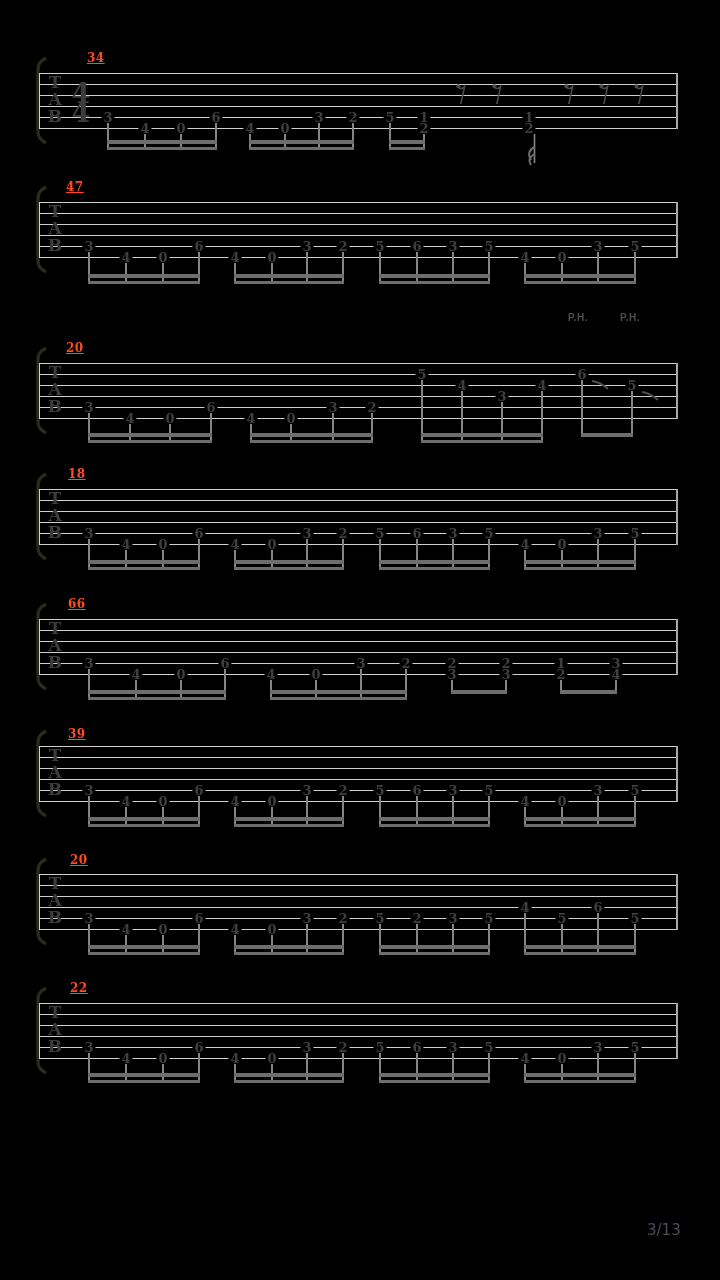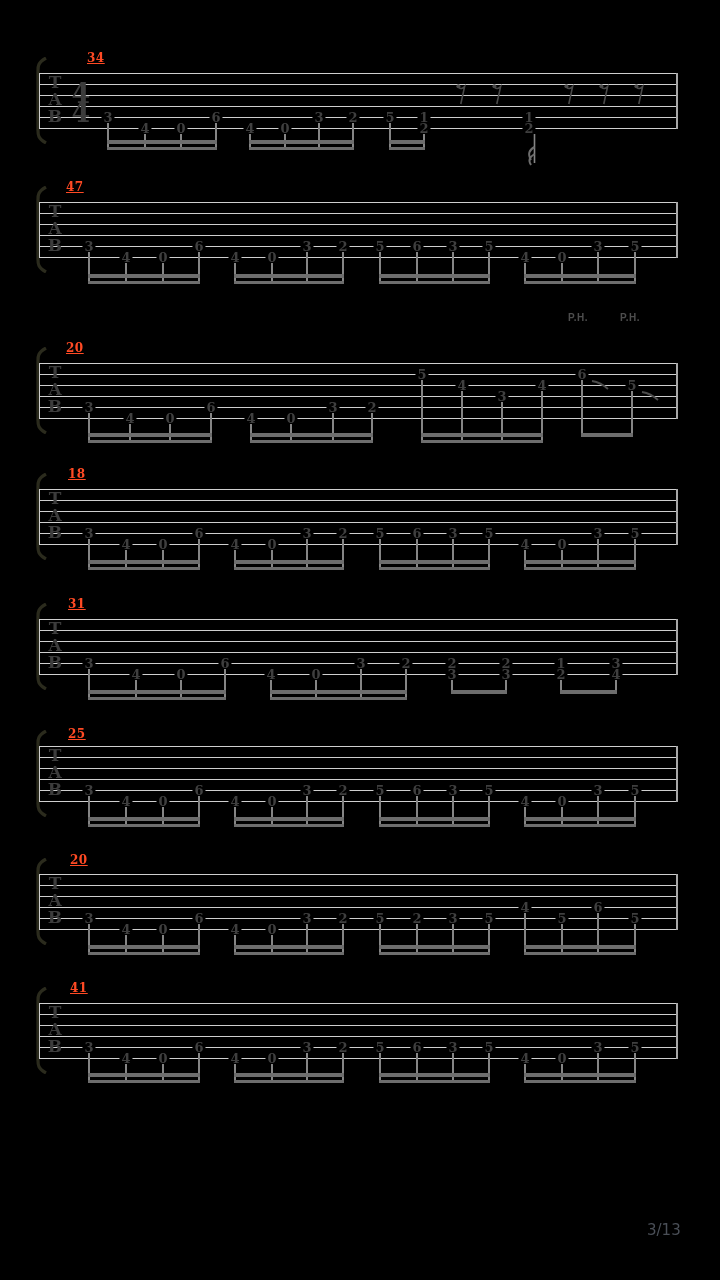--- a/index.html
+++ b/index.html
@@ -281,21 +281,21 @@
       <div style="left: 39px; top: 652px; width: 638px; height: 1px; background: rgb(207, 207, 207);"></div>
       <div style="left: 39px; top: 663px; width: 638px; height: 1px; background: rgb(207, 207, 207);"></div>
       <div style="left: 39px; top: 674px; width: 638px; height: 1px; background: rgb(207, 207, 207);"></div>
       <div style="left: 39px; top: 619px; width: 1px; height: 56px; background: rgb(207, 207, 207);"></div>
       <div style="left: 676px; top: 619px; width: 2px; height: 56px; background: rgb(168, 168, 168);"></div>
       <div class="clef" style="left: 45px; top: 622px; width: 20px; height: 47px; color: rgb(60, 60, 60);">
         <span>T</span>
         <span>A</span>
         <span>B</span>
       </div>
-      <div class="mnum" style="left: 68px; top: 597px; color: rgb(255, 74, 36);">31</div>
+      <div class="mnum" style="left: 68px; top: 597px; color: rgb(255, 74, 36);">66</div>
       <div style="left: 88px; top: 669px; width: 1.6px; height: 31px; background: rgb(133, 133, 133);"></div>
       <div style="left: 135px; top: 680px; width: 1.6px; height: 20px; background: rgb(133, 133, 133);"></div>
       <div style="left: 180px; top: 680px; width: 1.6px; height: 20px; background: rgb(133, 133, 133);"></div>
       <div style="left: 224px; top: 669px; width: 1.6px; height: 31px; background: rgb(133, 133, 133);"></div>
       <div style="left: 88px; top: 690px; width: 138px; height: 3.5px; background: rgb(109, 109, 109);"></div>
       <div style="left: 88px; top: 696.5px; width: 138px; height: 3.5px; background: rgb(109, 109, 109);"></div>
       <div style="left: 270px; top: 680px; width: 1.6px; height: 20px; background: rgb(133, 133, 133);"></div>
       <div style="left: 315px; top: 680px; width: 1.6px; height: 20px; background: rgb(133, 133, 133);"></div>
       <div style="left: 360px; top: 669px; width: 1.6px; height: 31px; background: rgb(133, 133, 133);"></div>
       <div style="left: 405px; top: 669px; width: 1.6px; height: 31px; background: rgb(133, 133, 133);"></div>
@@ -332,21 +332,21 @@
       <div style="left: 39px; top: 779px; width: 638px; height: 1px; background: rgb(207, 207, 207);"></div>
       <div style="left: 39px; top: 790px; width: 638px; height: 1px; background: rgb(207, 207, 207);"></div>
       <div style="left: 39px; top: 801px; width: 638px; height: 1px; background: rgb(207, 207, 207);"></div>
       <div style="left: 39px; top: 746px; width: 1px; height: 56px; background: rgb(207, 207, 207);"></div>
       <div style="left: 676px; top: 746px; width: 2px; height: 56px; background: rgb(168, 168, 168);"></div>
       <div class="clef" style="left: 45px; top: 749px; width: 20px; height: 47px; color: rgb(60, 60, 60);">
         <span>T</span>
         <span>A</span>
         <span>B</span>
       </div>
-      <div class="mnum" style="left: 68px; top: 727px; color: rgb(255, 74, 36);">25</div>
+      <div class="mnum" style="left: 68px; top: 727px; color: rgb(255, 74, 36);">39</div>
       <div style="left: 88px; top: 796px; width: 1.6px; height: 31px; background: rgb(133, 133, 133);"></div>
       <div style="left: 125px; top: 807px; width: 1.6px; height: 20px; background: rgb(133, 133, 133);"></div>
       <div style="left: 162px; top: 807px; width: 1.6px; height: 20px; background: rgb(133, 133, 133);"></div>
       <div style="left: 198px; top: 796px; width: 1.6px; height: 31px; background: rgb(133, 133, 133);"></div>
       <div style="left: 88px; top: 817px; width: 112px; height: 3.5px; background: rgb(109, 109, 109);"></div>
       <div style="left: 88px; top: 823.5px; width: 112px; height: 3.5px; background: rgb(109, 109, 109);"></div>
       <div style="left: 234px; top: 807px; width: 1.6px; height: 20px; background: rgb(133, 133, 133);"></div>
       <div style="left: 271px; top: 807px; width: 1.6px; height: 20px; background: rgb(133, 133, 133);"></div>
       <div style="left: 306px; top: 796px; width: 1.6px; height: 31px; background: rgb(133, 133, 133);"></div>
       <div style="left: 342px; top: 796px; width: 1.6px; height: 31px; background: rgb(133, 133, 133);"></div>
@@ -446,21 +446,21 @@
       <div style="left: 39px; top: 1036px; width: 638px; height: 1px; background: rgb(207, 207, 207);"></div>
       <div style="left: 39px; top: 1047px; width: 638px; height: 1px; background: rgb(207, 207, 207);"></div>
       <div style="left: 39px; top: 1058px; width: 638px; height: 1px; background: rgb(207, 207, 207);"></div>
       <div style="left: 39px; top: 1003px; width: 1px; height: 56px; background: rgb(207, 207, 207);"></div>
       <div style="left: 676px; top: 1003px; width: 2px; height: 56px; background: rgb(168, 168, 168);"></div>
       <div class="clef" style="left: 45px; top: 1006px; width: 20px; height: 47px; color: rgb(60, 60, 60);">
         <span>T</span>
         <span>A</span>
         <span>B</span>
       </div>
-      <div class="mnum" style="left: 70px; top: 981px; color: rgb(255, 74, 36);">41</div>
+      <div class="mnum" style="left: 70px; top: 981px; color: rgb(255, 74, 36);">22</div>
       <div style="left: 88px; top: 1053px; width: 1.6px; height: 30px; background: rgb(133, 133, 133);"></div>
       <div style="left: 125px; top: 1064px; width: 1.6px; height: 19px; background: rgb(133, 133, 133);"></div>
       <div style="left: 162px; top: 1064px; width: 1.6px; height: 19px; background: rgb(133, 133, 133);"></div>
       <div style="left: 198px; top: 1053px; width: 1.6px; height: 30px; background: rgb(133, 133, 133);"></div>
       <div style="left: 88px; top: 1073px; width: 112px; height: 3.5px; background: rgb(109, 109, 109);"></div>
       <div style="left: 88px; top: 1079.5px; width: 112px; height: 3.5px; background: rgb(109, 109, 109);"></div>
       <div style="left: 234px; top: 1064px; width: 1.6px; height: 19px; background: rgb(133, 133, 133);"></div>
       <div style="left: 271px; top: 1064px; width: 1.6px; height: 19px; background: rgb(133, 133, 133);"></div>
       <div style="left: 306px; top: 1053px; width: 1.6px; height: 30px; background: rgb(133, 133, 133);"></div>
       <div style="left: 342px; top: 1053px; width: 1.6px; height: 30px; background: rgb(133, 133, 133);"></div>

